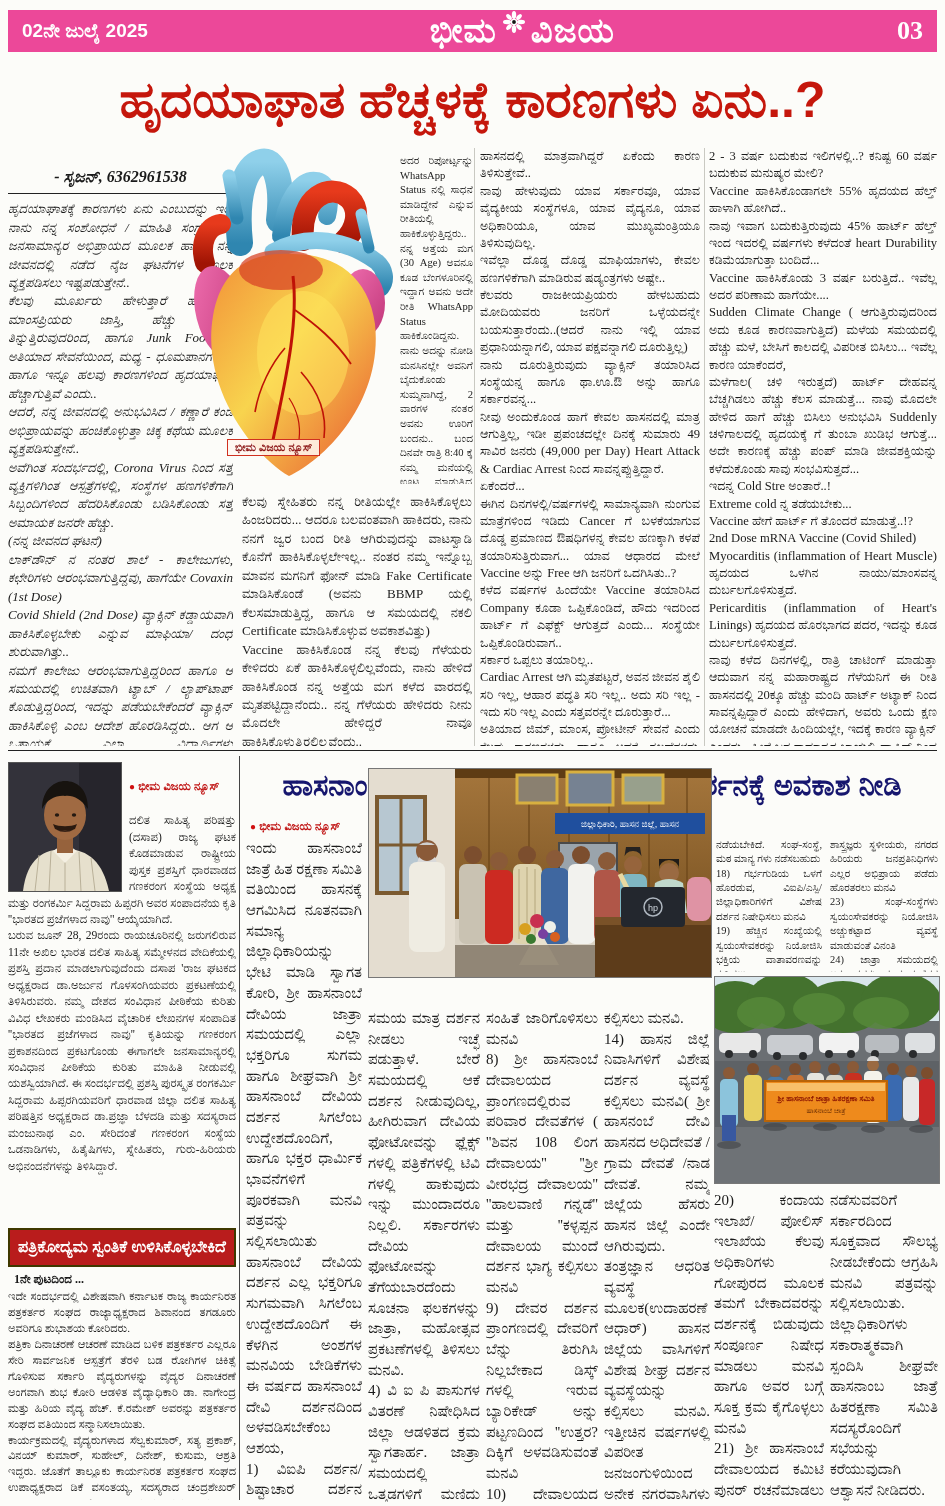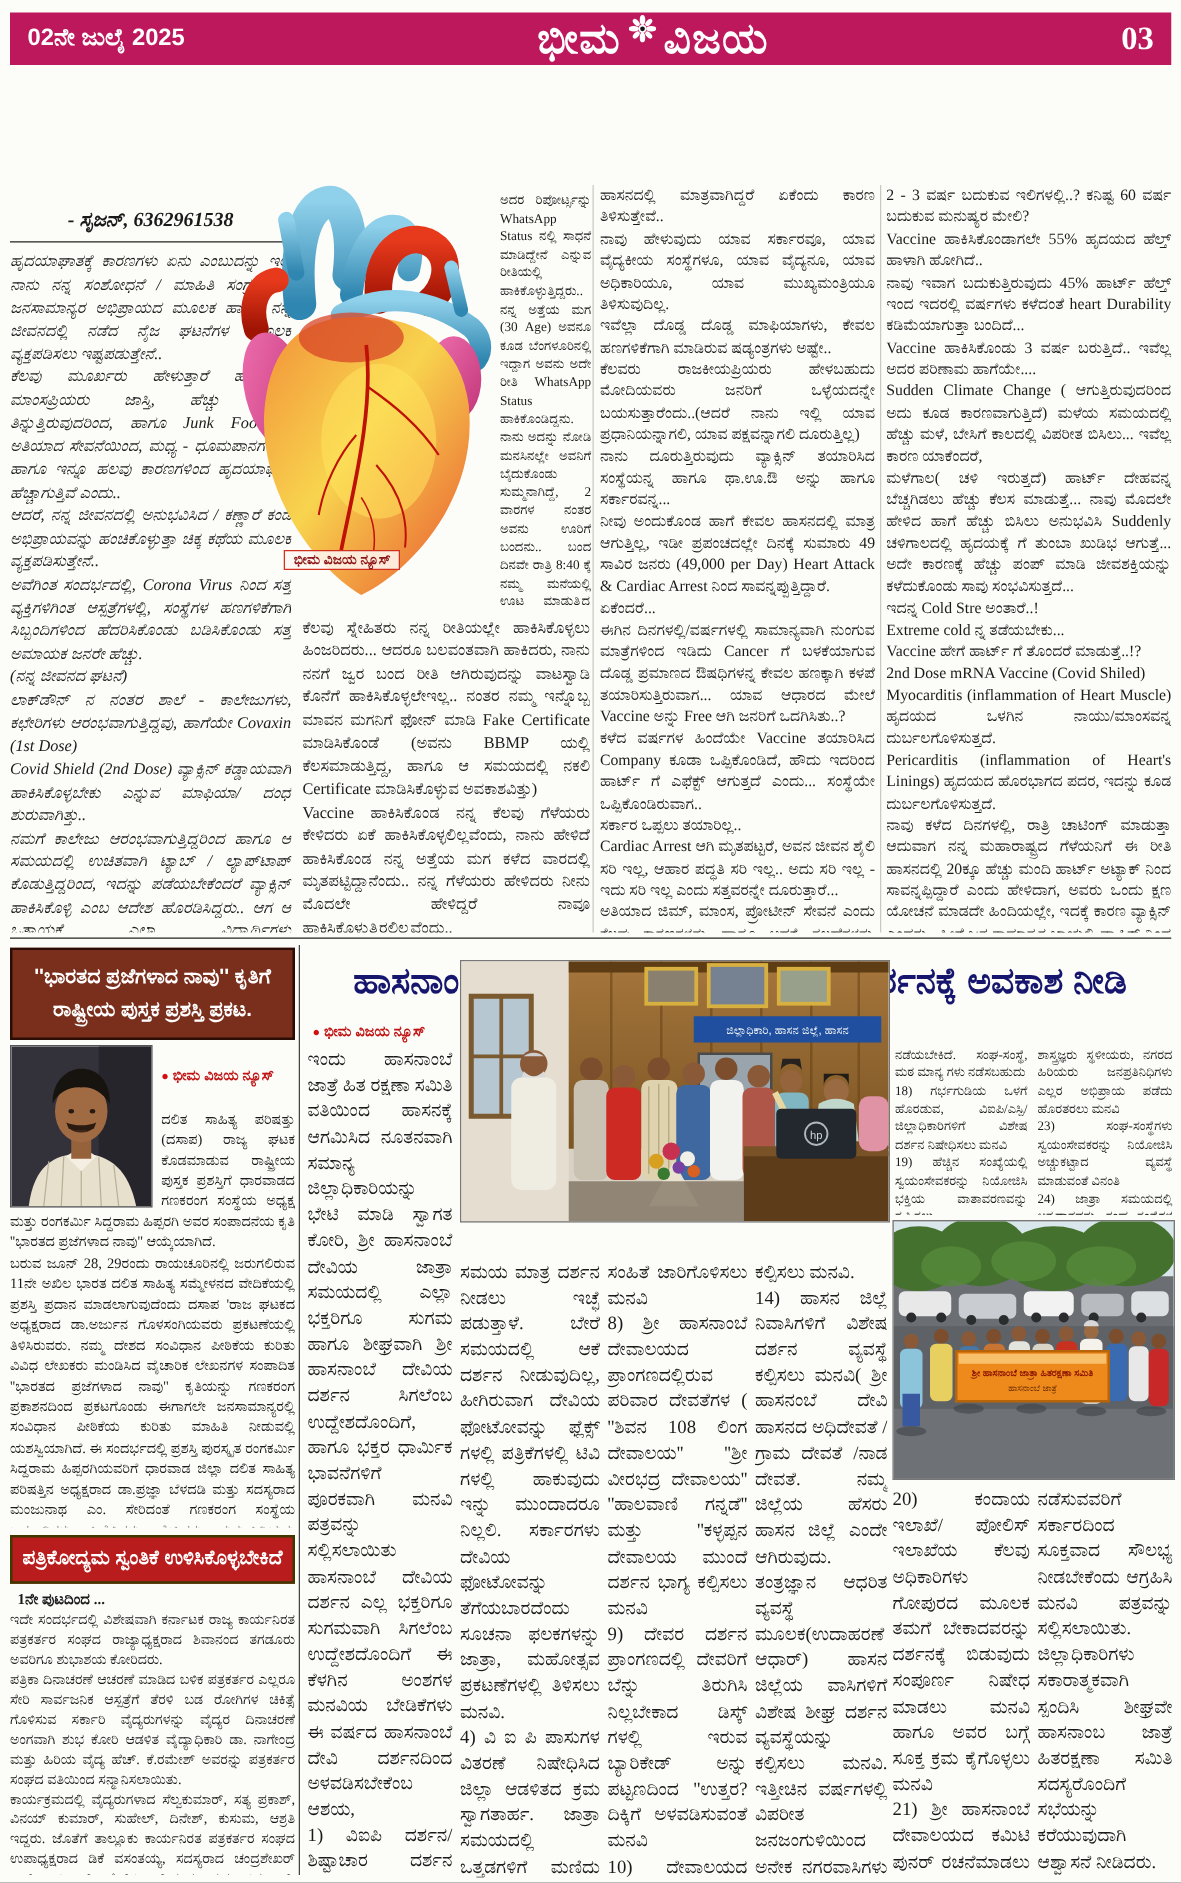--- a/index.html
+++ b/index.html
@@ -1,19 +1,19 @@
 <!DOCTYPE html>
 <html><head>
 <meta charset="utf-8">
 <style>
   html,body{margin:0;padding:0;background:#888;}
   #page{position:relative;width:945px;height:1506px;background:#fcfcf9;margin:0 auto;
         font-family:"Liberation Serif",serif;color:#1a1a1a;overflow:hidden;}
   
-  #header-bar{position:absolute;left:8px;top:10px;width:929px;height:42px;background:#be185d;
+  #header-bar{position:absolute;left:8px;top:10px;width:929px;height:42px;background:#ec4899;
         color:#fff;display:flex;align-items:center;justify-content:space-between;padding:0 14px;box-sizing:border-box;}
   #header-date{font-family:"Liberation Sans",sans-serif;font-weight:bold;font-size:19px;}
   #masthead{font-family:"Liberation Sans",sans-serif;font-weight:bold;font-size:34px;letter-spacing:1px;
         display:flex;gap:6px;}
   #page-number{font-weight:bold;font-size:26px;font-family:"Liberation Serif",serif;}
   
   #main-headline{position:absolute;left:8px;top:58px;width:929px;height:86px;text-align:center;
         font-family:"Liberation Sans",sans-serif;font-weight:bold;font-size:50px;line-height:84px;
         color:#c5170c;overflow:hidden;}
   
@@ -77,20 +77,21 @@
           <ellipse cx="16" cy="16" rx="2" ry="3.4" transform="rotate(-45 16 16)"></ellipse>
           <circle cx="11" cy="11" r="2.6" fill="#141414" stroke="#fff" stroke-width="1.4"></circle>
         </g>
           </svg>
       </span>
       <span>ವಿಜಯ</span>
     </span>
     <span id="page-number">03</span>
   </div>
 
+  <div id="main-headline">ಹೃದಯಾಘಾತ ಹೆಚ್ಚಳಕ್ಕೆ ಕಾರಣಗಳು ಏನು..?</div>
 
   <div id="main-article">
     <div class="col" style="left:8px;top:0;width:225px;height:598px;font-size:13px;font-style:italic;">
       <div id="m-byline">- ಸೃಜನ್, 6362961538</div><span>ಹೃದಯಾಘಾತಕ್ಕೆ ಕಾರಣಗಳು ಏನು ಎಂಬುದನ್ನು ಇಲ್ಲಿ ನಾನು ನನ್ನ ಸಂಶೋಧನೆ / ಮಾಹಿತಿ ಸಂಗ್ರಹಣೆ / ಜನಸಾಮಾನ್ಯರ ಅಭಿಪ್ರಾಯದ ಮೂಲಕ ಹಾಗೂ ನನ್ನ ಜೀವನದಲ್ಲಿ ನಡೆದ ನೈಜ ಘಟನೆಗಳ ಮೂಲಕ ವ್ಯಕ್ತಪಡಿಸಲು ಇಷ್ಟಪಡುತ್ತೇನೆ..
 ಕೆಲವು ಮೂರ್ಖರು ಹೇಳುತ್ತಾರೆ ಹಾಸನದಲ್ಲಿ ಮಾಂಸಪ್ರಿಯರು ಜಾಸ್ತಿ, ಹೆಚ್ಚು ಮಾಂಸ ತಿನ್ನುತ್ತಿರುವುದರಿಂದ, ಹಾಗೂ Junk Food ನ ಅತಿಯಾದ ಸೇವನೆಯಿಂದ, ಮಧ್ಯ - ಧೂಮಪಾನಗಳಿಂದ ಹಾಗೂ ಇನ್ನೂ ಹಲವು ಕಾರಣಗಳಿಂದ ಹೃದಯಾಘಾತ ಹೆಚ್ಚಾಗುತ್ತಿವೆ ಎಂದು..
 ಆದರೆ, ನನ್ನ ಜೀವನದಲ್ಲಿ ಅನುಭವಿಸಿದ / ಕಣ್ಣಾರೆ ಕಂಡ ಅಭಿಪ್ರಾಯವನ್ನು ಹಂಚಿಕೊಳ್ಳುತ್ತಾ ಚಿಕ್ಕ ಕಥೆಯ ಮೂಲಕ ವ್ಯಕ್ತಪಡಿಸುತ್ತೇನೆ..
 ಅವೆಗಿಂತ ಸಂದರ್ಭದಲ್ಲಿ, Corona Virus ನಿಂದ ಸತ್ತ ವ್ಯಕ್ತಿಗಳಿಗಿಂತ ಆಸ್ಪತ್ರೆಗಳಲ್ಲಿ, ಸಂಸ್ಥೆಗಳ ಹಣಗಳಿಕೆಗಾಗಿ ಸಿಬ್ಬಂದಿಗಳಿಂದ ಹೆದರಿಸಿಕೊಂಡು ಬಡಿಸಿಕೊಂಡು ಸತ್ತ ಅಮಾಯಕ ಜನರೇ ಹೆಚ್ಚು.
 (ನನ್ನ ಜೀವನದ ಘಟನೆ)
 ಲಾಕ್‌ಡೌನ್ ನ ನಂತರ ಶಾಲೆ - ಕಾಲೇಜುಗಳು, ಕಛೇರಿಗಳು ಆರಂಭವಾಗುತ್ತಿದ್ದವು, ಹಾಗೆಯೇ Covaxin (1st Dose)
 Covid Shield (2nd Dose) ವ್ಯಾಕ್ಸಿನ್ ಕಡ್ಡಾಯವಾಗಿ ಹಾಕಿಸಿಕೊಳ್ಳಬೇಕು ಎನ್ನುವ ಮಾಫಿಯಾ/ ದಂಧೆ ಶುರುವಾಗಿತ್ತು..
@@ -191,24 +192,20 @@
 ಸರ್ಕಾರ ಕೇವಲ ಸತ್ತ ಜನರನ್ನು ಎಣಿಸುತ್ತಿದೆ ಮತ್ತು ಕಾರಣಗಳನ್ನು ಅವರ ಮೇಲೆ ಹೇರುತ್ತಿದೆ ಹೊರತು... ಪರಿಹಾರಗಳು... ಕ್ರಮಗಳಾಗಲಿ ತೆಗೆದುಕೊಳ್ಳುತ್ತಿಲ್ಲ...
 Vaccine ಇಂದ ಅಲ್ಲ ಎನ್ನುವ ಬುದ್ಧಿವಂತರು ನನ್ನ ಬಳಿ ಚರ್ಚೆಮಾಡಿ..!</div>
     <div class="vrule" style="left:474px;"></div>
     <div class="vrule" style="left:704px;"></div>
   </div>
 
   <div id="main-divider"></div>
   <div id="left-vrule"></div>
 
   <div id="book-award">
-    <div id="book-headline-box">
-      <div>''ಭಾರತದ ಪ್ರಜೆಗಳಾದ ನಾವು'' ಕೃತಿಗೆ</div>
-      <div>ರಾಷ್ಟ್ರೀಯ ಪುಸ್ತಕ ಪ್ರಶಸ್ತಿ ಪ್ರಕಟ.</div>
-    </div>
     <div>
       <div id="award-photo" class="photo-frame" style="position:static;">
         <svg width="112" height="128" viewBox="0 0 112 128">
           <rect width="112" height="128" fill="#33323a"></rect>
           <rect x="70" width="42" height="128" fill="#26252c"></rect>
           <path d="M14,128 C18,96 34,86 56,86 C80,86 94,100 100,128 Z" fill="#e6e0cd"></path>
           <g stroke="#b9b098" stroke-width="1">
               <line x1="30" y1="92" x2="26" y2="128"></line>
               <line x1="42" y1="88" x2="40" y2="128"></line>
               <line x1="56" y1="87" x2="56" y2="128"></line>

